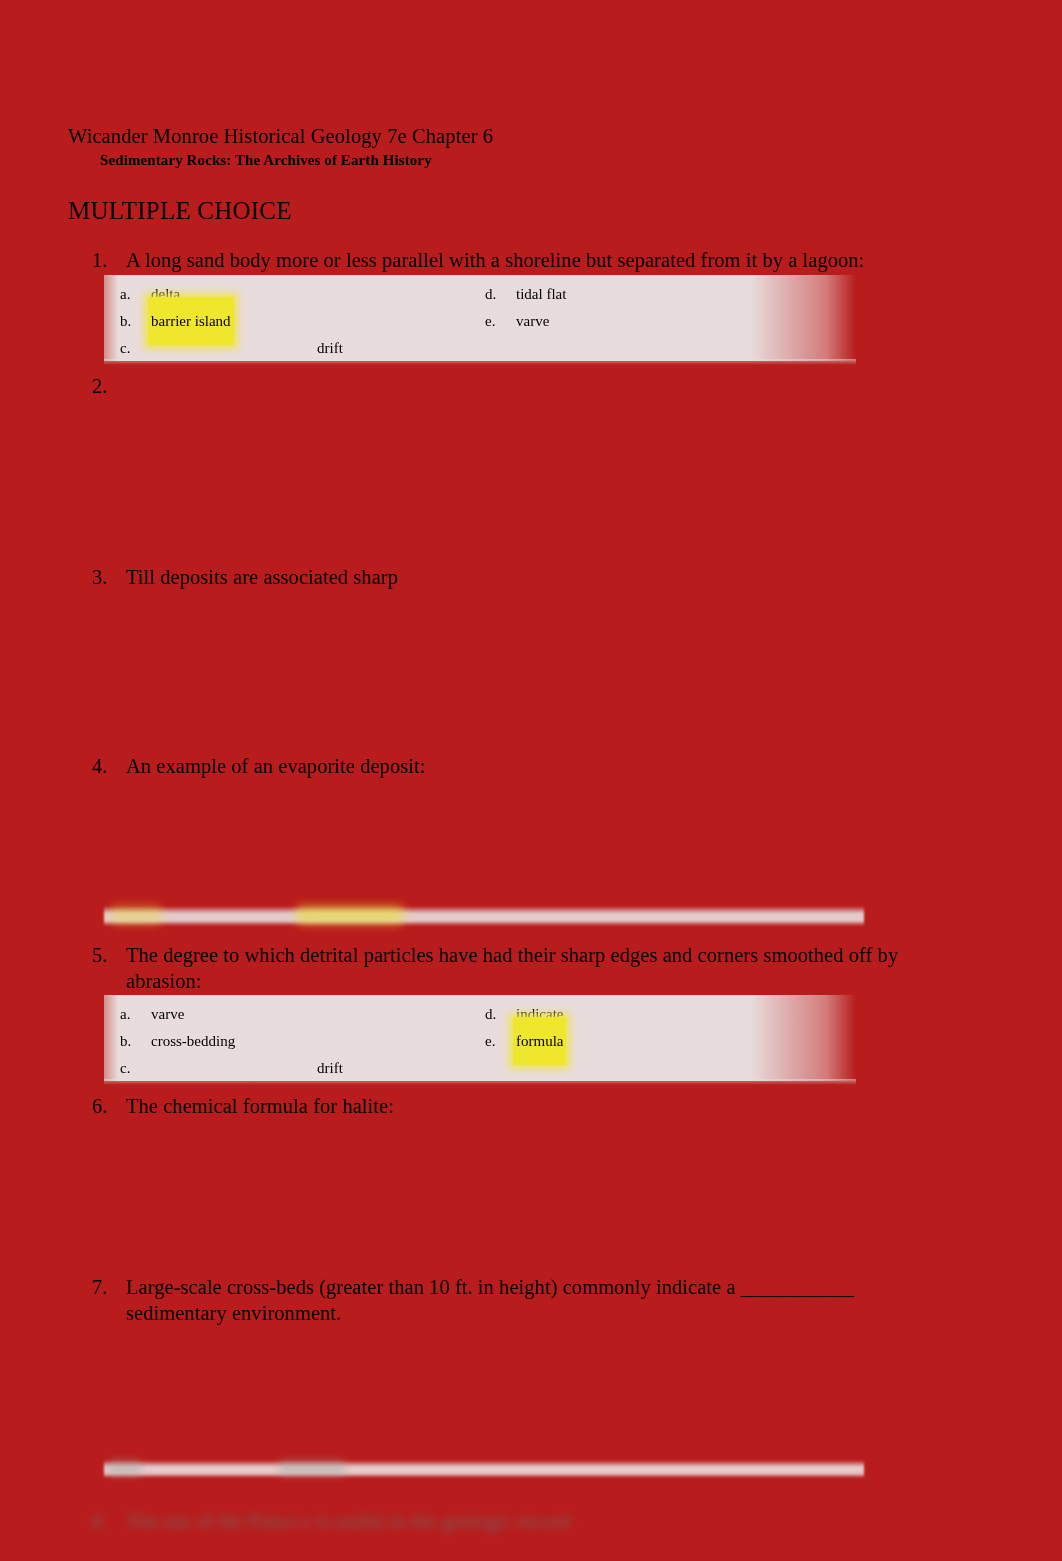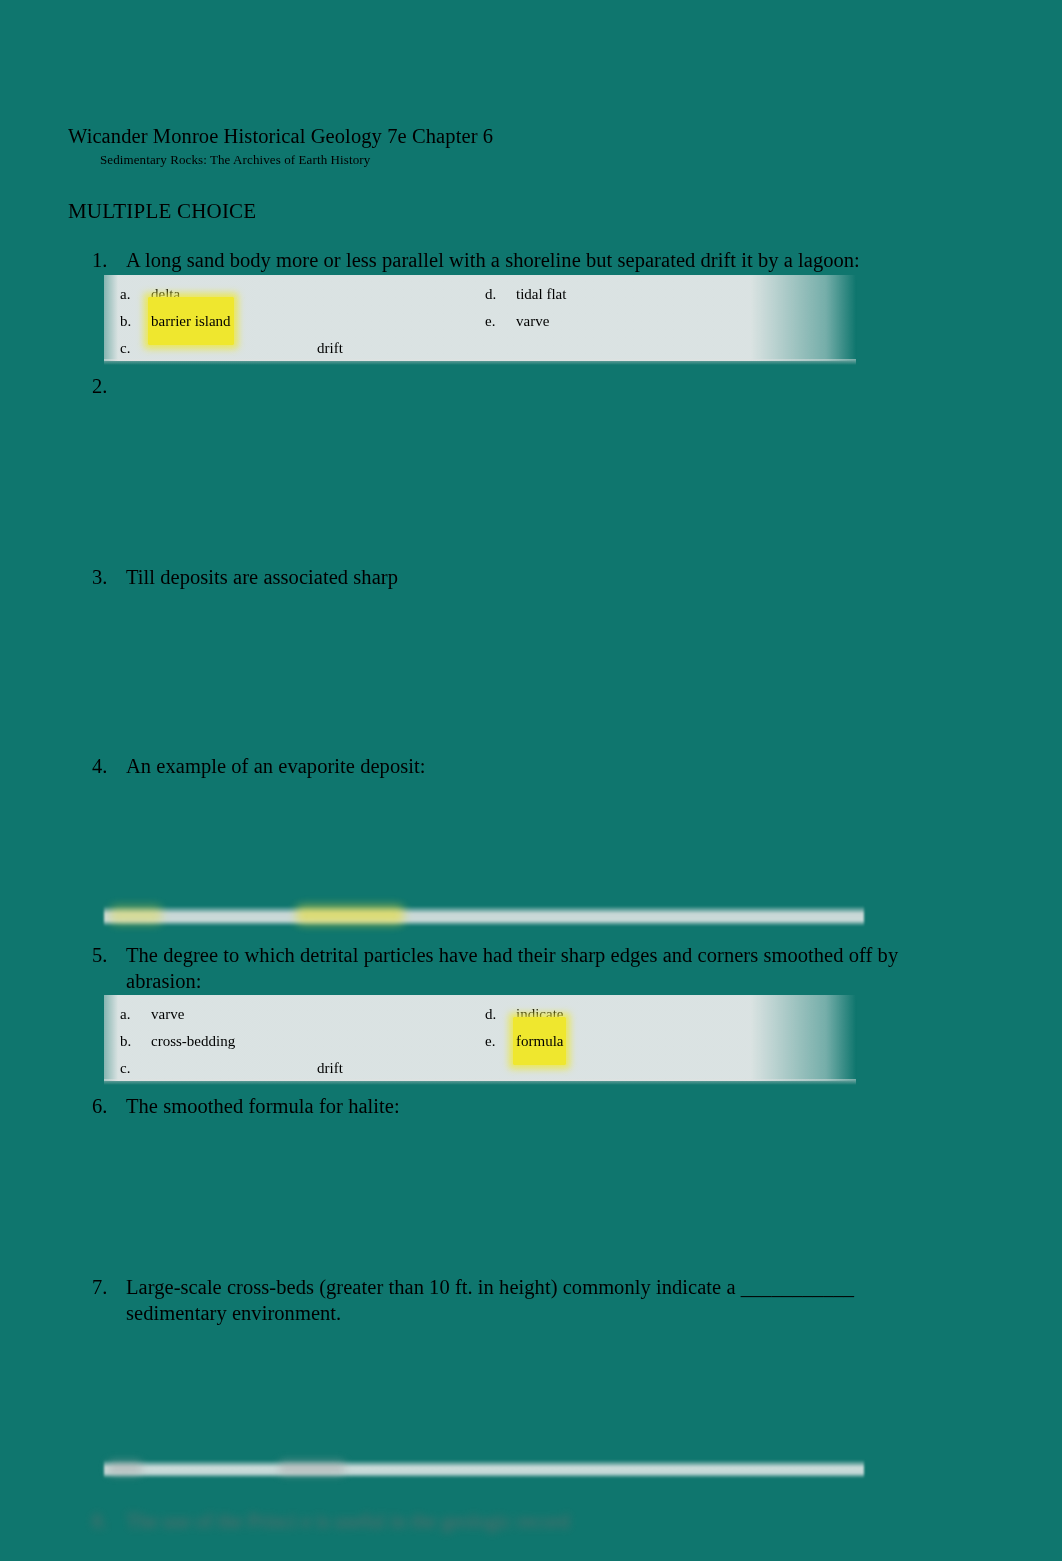--- a/index.html
+++ b/index.html
@@ -14,47 +14,48 @@
     position: relative;
     overflow: hidden;
     font-family: "Liberation Serif", "DejaVu Serif", serif;
     color: #000000;
     -webkit-font-smoothing: antialiased;
   }
 
   .page {
     position: absolute;
     inset: 0;
-    background: #0f766e;
+    background: #b91c1c;
   }
 
   
   .doc-header {
     position: absolute;
     left: 68px;
     top: 124px;
     width: 900px;
   }
   .doc-header .line1 {
     font-size: 20.5px;
     line-height: 24px;
     letter-spacing: 0.1px;
   }
   .doc-header .line2 {
-    font-size: 13px;
+    font-size: 15px;
     line-height: 24px;
     padding-left: 32px;
     letter-spacing: 0.1px;
+    font-weight: bold;
   }
 
   .section-label {
     position: absolute;
     left: 68px;
     top: 199px;
-    font-size: 21px;
+    font-size: 25px;
     line-height: 24px;
     letter-spacing: 0.2px;
   }
 
   
   .question {
     position: absolute;
     left: 0;
     width: 1062px;
   }
@@ -203,21 +204,21 @@
   <div class="doc-header">
     <div class="line1">Wicander Monroe Historical Geology 7e Chapter 6</div>
     <div class="line2">Sedimentary Rocks: The Archives of Earth History</div>
   </div>
 
   <div class="section-label">MULTIPLE CHOICE</div>
 
   <div class="question" style="top:248px;">
     <div class="q-stem">
       <span class="q-num">1.</span>
-      <span>A long sand body more or less parallel with a shoreline but separated drift it by a lagoon:</span>
+      <span>A long sand body more or less parallel with a shoreline but separated from it by a lagoon:</span>
     </div>
     <div class="answers">
       <div class="ans-row">
         <div class="ans-cell col1">
           <span class="ans-letter">a.</span><span class="ans-text">delta</span>
         </div>
         <div class="ans-cell col2">
           <span class="ans-letter">d.</span><span class="ans-text">tidal flat</span>
         </div>
       </div>
@@ -288,21 +289,21 @@
         <div class="ans-cell col1">
           <span class="ans-letter wide-gap">c.</span><span class="ans-text">drift</span>
         </div>
       </div>
     </div>
   </div>
 
   <div class="question" style="top:1094px;">
     <div class="q-stem">
       <span class="q-num">6.</span>
-      <span>The smoothed formula for halite:</span>
+      <span>The chemical formula for halite:</span>
     </div>
   </div>
 
   <div class="question" style="top:1275px;">
     <div class="q-stem">
       <span class="q-num">7.</span>
       <span>Large-scale cross-beds (greater than 10 ft. in height) commonly indicate a ___________ sedimentary environment.</span>
     </div>
   </div>
 

